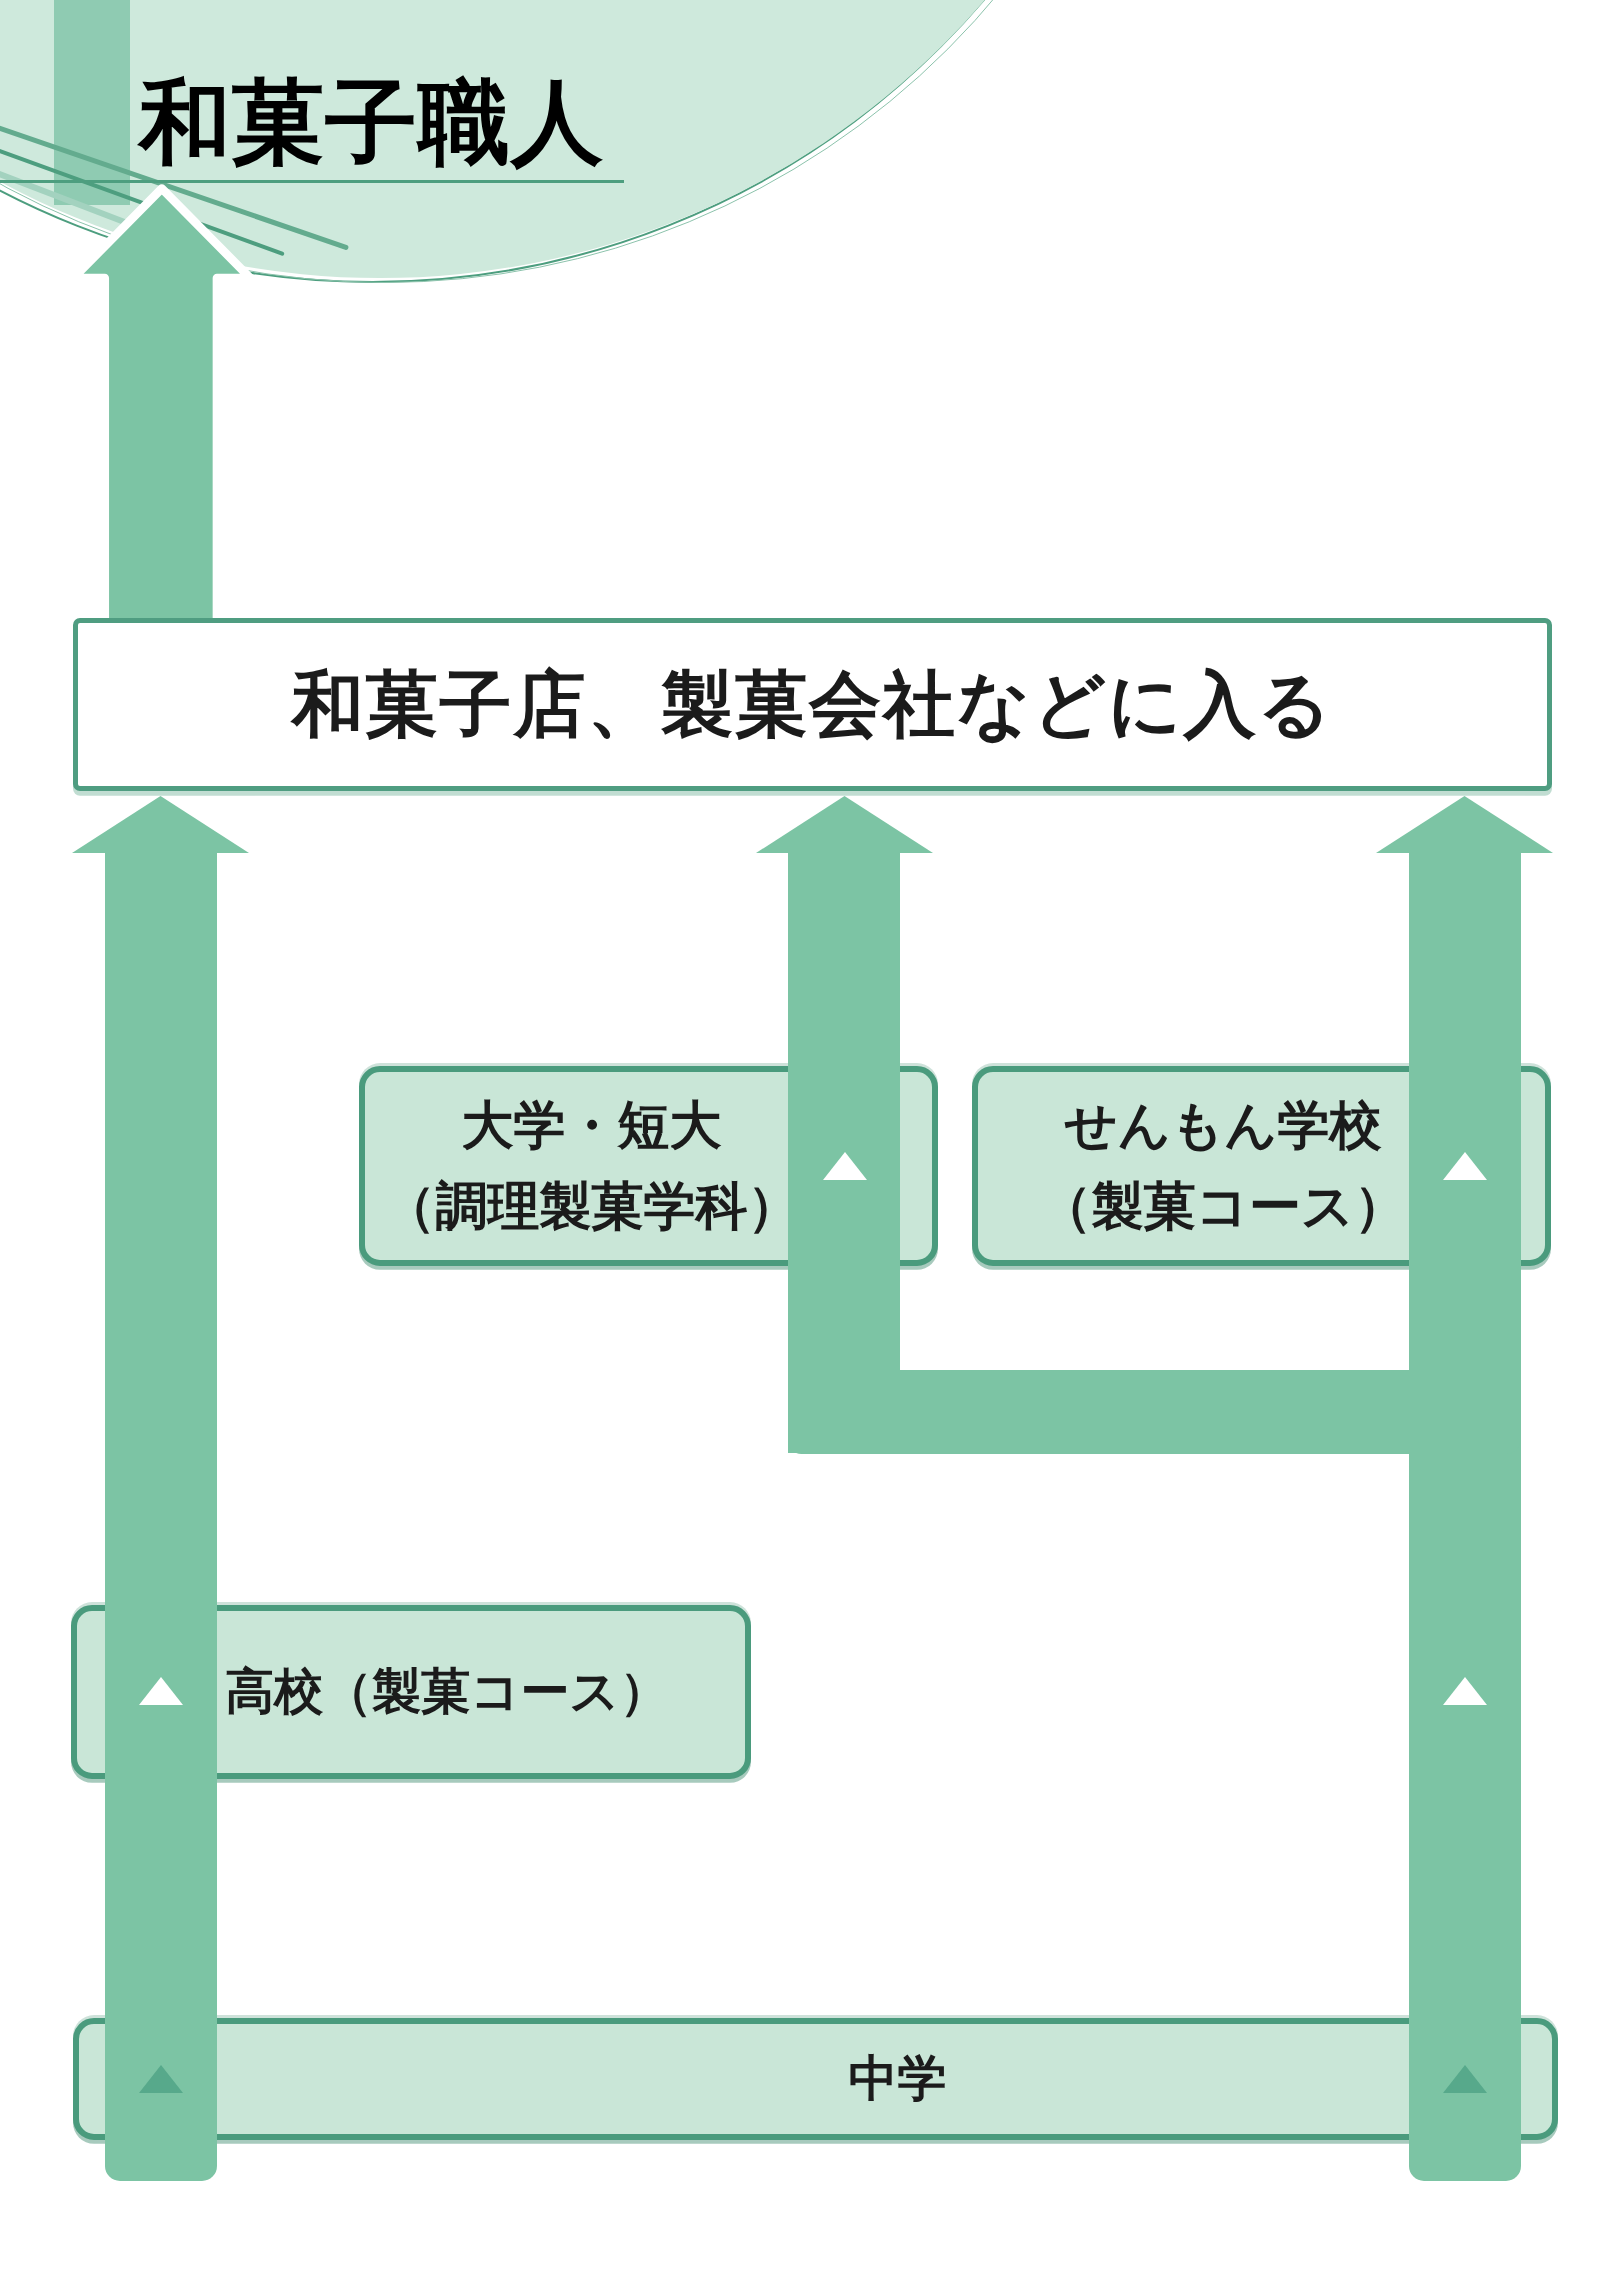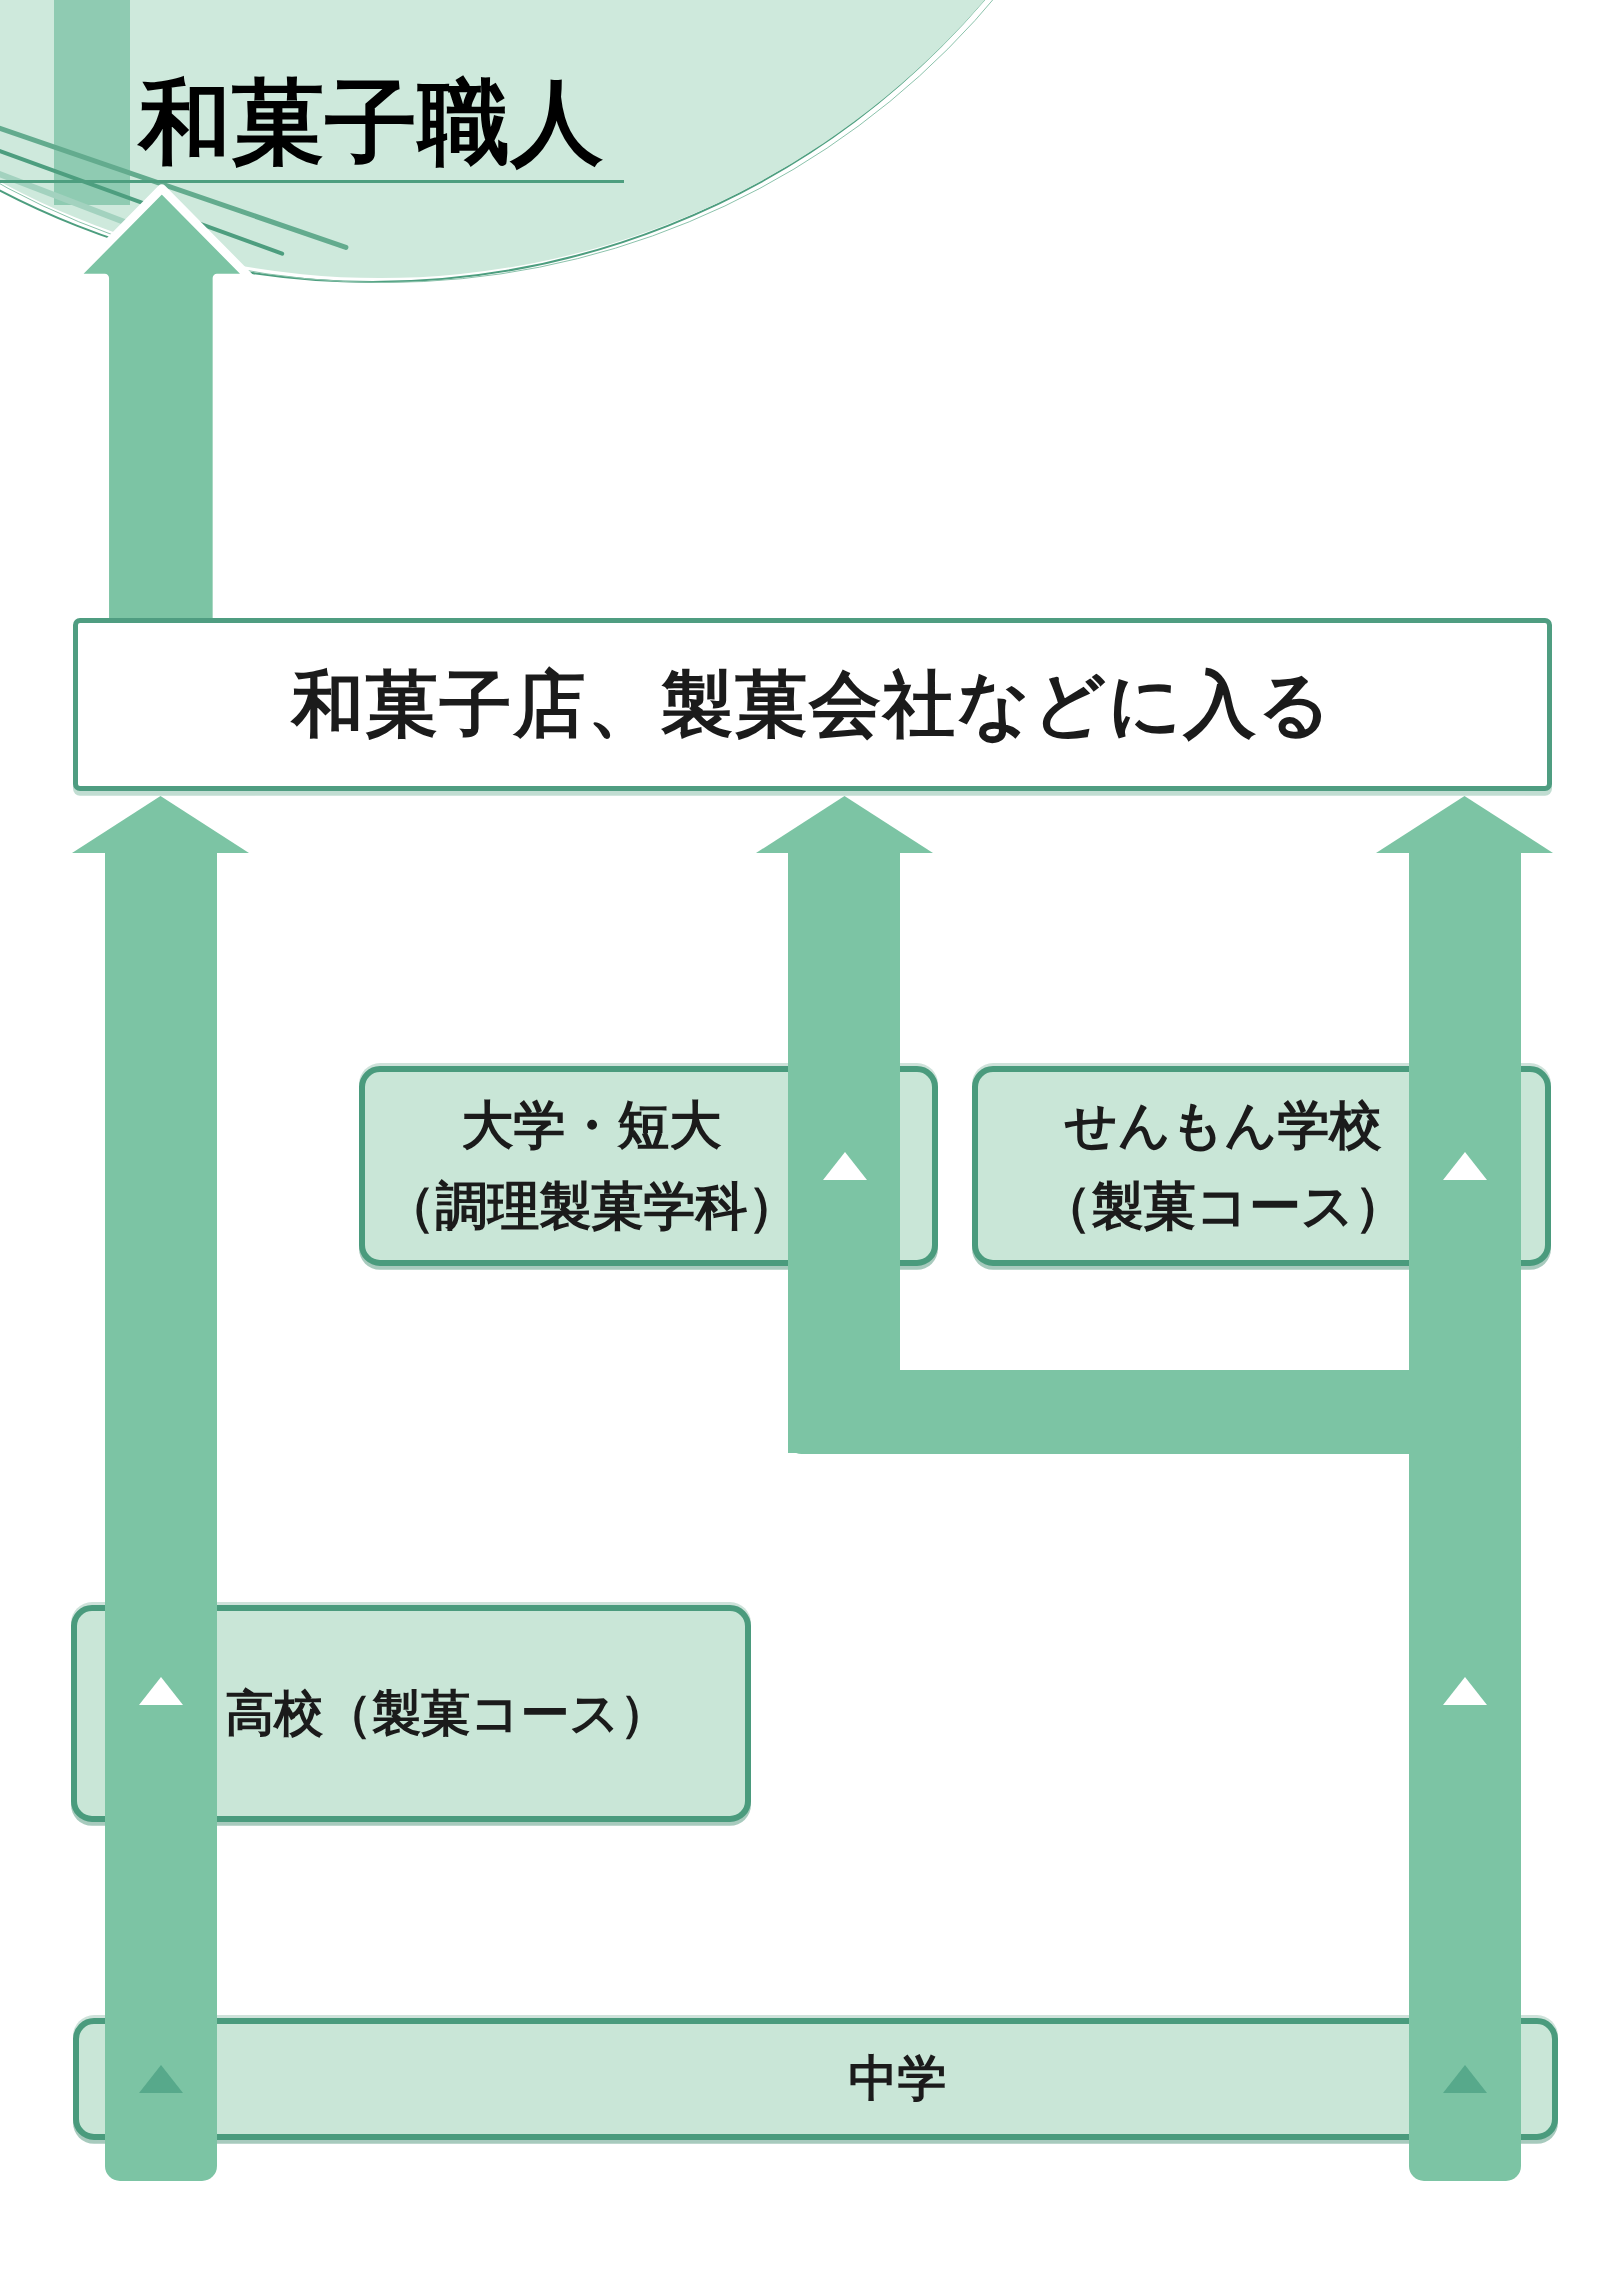--- a/index.html
+++ b/index.html
@@ -81,21 +81,21 @@
   }
   .node{
     position:absolute;background:var(--box_fill);
     border:6.7px solid var(--box_border);border-radius:21px;
     box-shadow:0 3.8px 0 rgba(60,138,109,.45),0 -2.9px 0 rgba(60,138,109,.25);
     display:flex;flex-direction:column;align-items:center;justify-content:center;
     font-weight:800;text-align:center;line-height:1.55;white-space:nowrap;
   }
   .node.daigaku{left:359px;top:1066px;width:579px;height:200px;font-size:52px;padding-right:114px;}
   .node.senmon{left:972px;top:1066px;width:579px;height:200px;font-size:52px;padding-right:77px;}
-  .node.kouko1{left:71px;top:1605px;width:680px;height:217px;font-size:49px;padding-left:72px;}
+  .node.kouko1{left:71px;top:1605px;width:680px;height:174px;font-size:49px;padding-left:72px;}
   .node.kouko2{left:924px;top:1605px;width:632px;height:174px;font-size:49px;padding-right:95px;}
   .node.chugaku{
     left:73px;top:2018px;width:1485px;height:122px;font-size:49px;
     flex-direction:row;justify-content:center;padding-left:164px;
   }
   
   .tri{
     position:absolute;width:0;height:0;
     border-left:22px solid transparent;border-right:22px solid transparent;
     border-bottom:28.5px solid var(--triangle_white);

